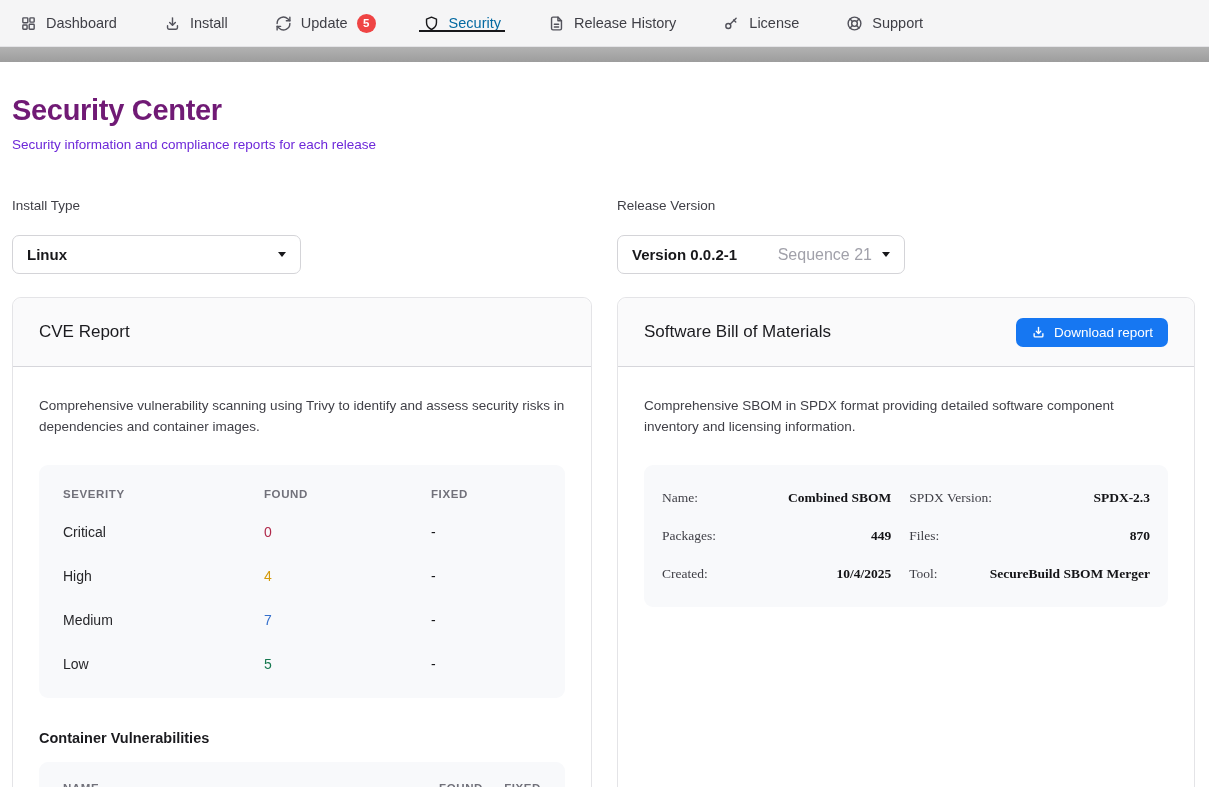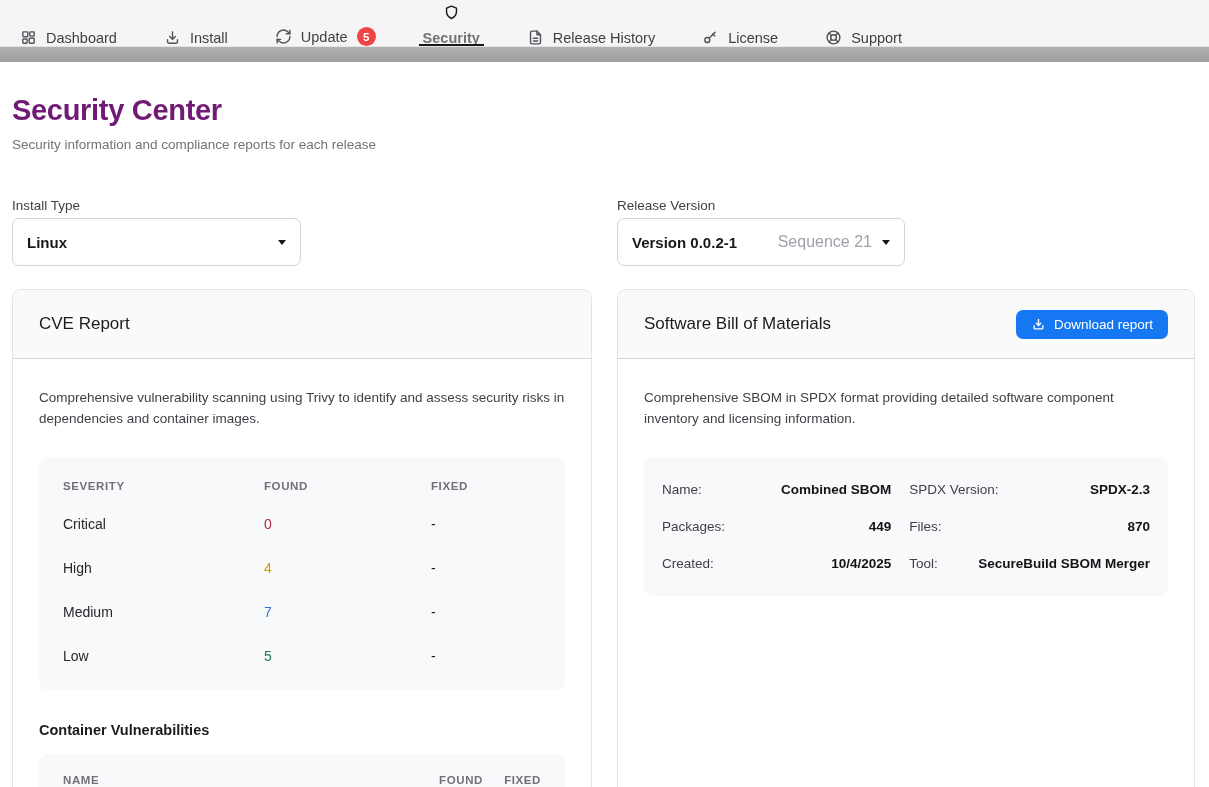--- a/index.html
+++ b/index.html
@@ -1,43 +1,43 @@
 <!DOCTYPE html>
 <html><head>
 <meta charset="utf-8">
 <style>
   * { margin:0; padding:0; box-sizing:border-box; }
   html,body { width:1209px; height:787px; overflow:hidden; background:#fff;
     font-family:"Liberation Sans", sans-serif; color:#18181b; }
 
   
   .topnav { height:47px; background:#f5f5f6; border-bottom:1px solid #e4e4e7;
-    display:flex; align-items:flex-end; padding-left:16px; }
+    display:flex; align-items:center; padding-left:16px; }
   .nav-item { display:flex; align-items:center; gap:9px; padding:0 4px; margin-right:39px;
     font-size:14.5px; color:#3f3f46; cursor:pointer; position:relative; }
   .nav-item svg { width:17px; height:17px; stroke:#52525b; }
-  .nav-item.active { color:#737373; font-weight:700;flex-direction:column; }
+  .nav-item.active { color:#0369a1; font-weight:400; }
   .nav-item.active svg { stroke:#18181b; }
   .nav-item.active::after { content:""; position:absolute; left:0; right:0; bottom:0;
     height:2px; background:#18181b; }
   .nav-badge { min-width:19px; height:19px; border-radius:10px; color:#fff;
     font-size:11.5px; font-weight:700; display:flex; align-items:center; justify-content:center;
     padding:0 5px; }
 
   
   .band { height:15px; background:linear-gradient(#b2b2b2,#9d9d9d); }
 
   
   .page { padding:0 14px 0 12px; }
   .page-title { font-size:29px; font-weight:700; letter-spacing:-.3px; margin-top:32px; color:#701a75; }
-  .page-subtitle { font-size:13.5px; color:#737373; margin-top:10px; }
+  .page-subtitle { font-size:13.5px; color:#6d28d9; margin-top:10px; }
 
   .filters { display:flex; margin-top:46px; }
-  .filter-label { font-size:13.5px; color:#3f3f46; margin-bottom:5px; }
-  .select { height:48px; border:1px solid #d4d4d8; border-radius:7px; background:#fff;
+  .filter-label { font-size:13.5px; color:#3f3f46; margin-bottom:22px; }
+  .select { height:39px; border:1px solid #d4d4d8; border-radius:7px; background:#fff;
     display:flex; align-items:center; justify-content:space-between; padding:0 14px;
     cursor:pointer; }
   .select .val { font-size:15px; font-weight:700; color:#18181b; }
   .caret { width:0; height:0; border-left:4.5px solid transparent; border-right:4.5px solid transparent;
     border-top:5.5px solid #18181b; margin-left:10px; }
   .f-install { width:289px; margin-right:316px; }
   .f-release { width:288px; }
   .seq { font-size:16px; color:#a1a1aa; display:flex; align-items:center; }
 
   
@@ -61,21 +61,21 @@
   .sev-found { font-weight:500; }
   .sev-fixed { color:#18181b; }
 
   .sub-title { margin-top:32px; font-size:14.5px; font-weight:700; color:#1b1b1f; }
   .cont-table { margin-top:16px; background:#f8f9fb; border-radius:9px; padding:20px 24px; }
   .cont-head { display:grid; grid-template-columns:1fr 70px 58px; column-gap:0; }
   .cont-head .th:nth-child(2), .cont-head .th:nth-child(3){ text-align:right; }
 
   
   .sbom-panel { margin-top:27px; background:#f8f9fb; border-radius:9px; padding:14px 18px;
-    display:grid; grid-template-columns:1fr 1.05fr; column-gap:18px; }
+    display:grid; grid-template-columns:1fr 1.05fr; column-gap:18px;font-family:Liberation Serif, serif; }
   .kv { display:flex; justify-content:space-between; align-items:baseline; gap:12px; padding:11px 0; }
   .kv .k { font-size:13.5px; color:#3f3f46; white-space:nowrap; }
   .kv .v { font-size:13.5px; font-weight:700; color:#141417; text-align:right; }
 
   .btn-download { display:flex; align-items:center; gap:8px; border:none; cursor:pointer;
     color:#fff; font-size:13.5px; font-weight:500; padding:0 15px; height:29px;
     border-radius:7px; font-family:inherit; }
   .btn-download svg { width:15px; height:15px; stroke:#fff; }
 </style>
 </head>

